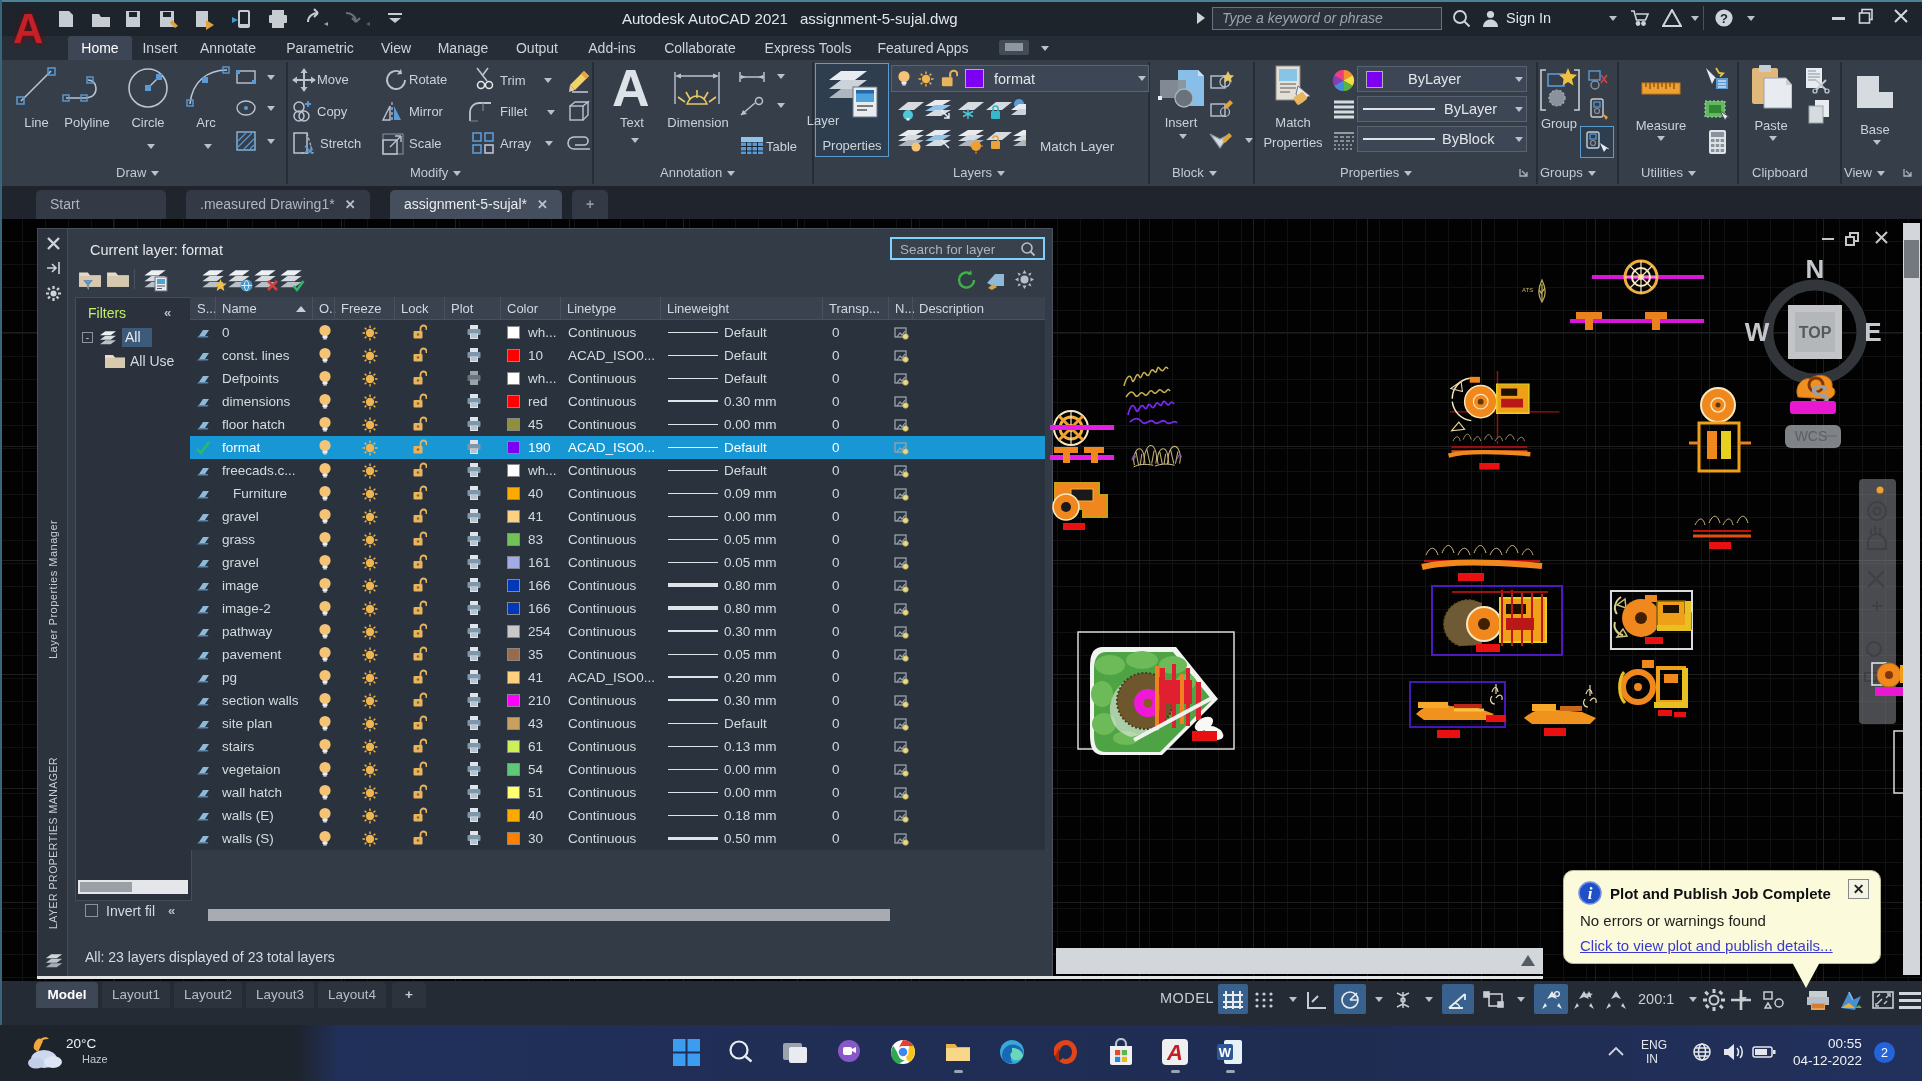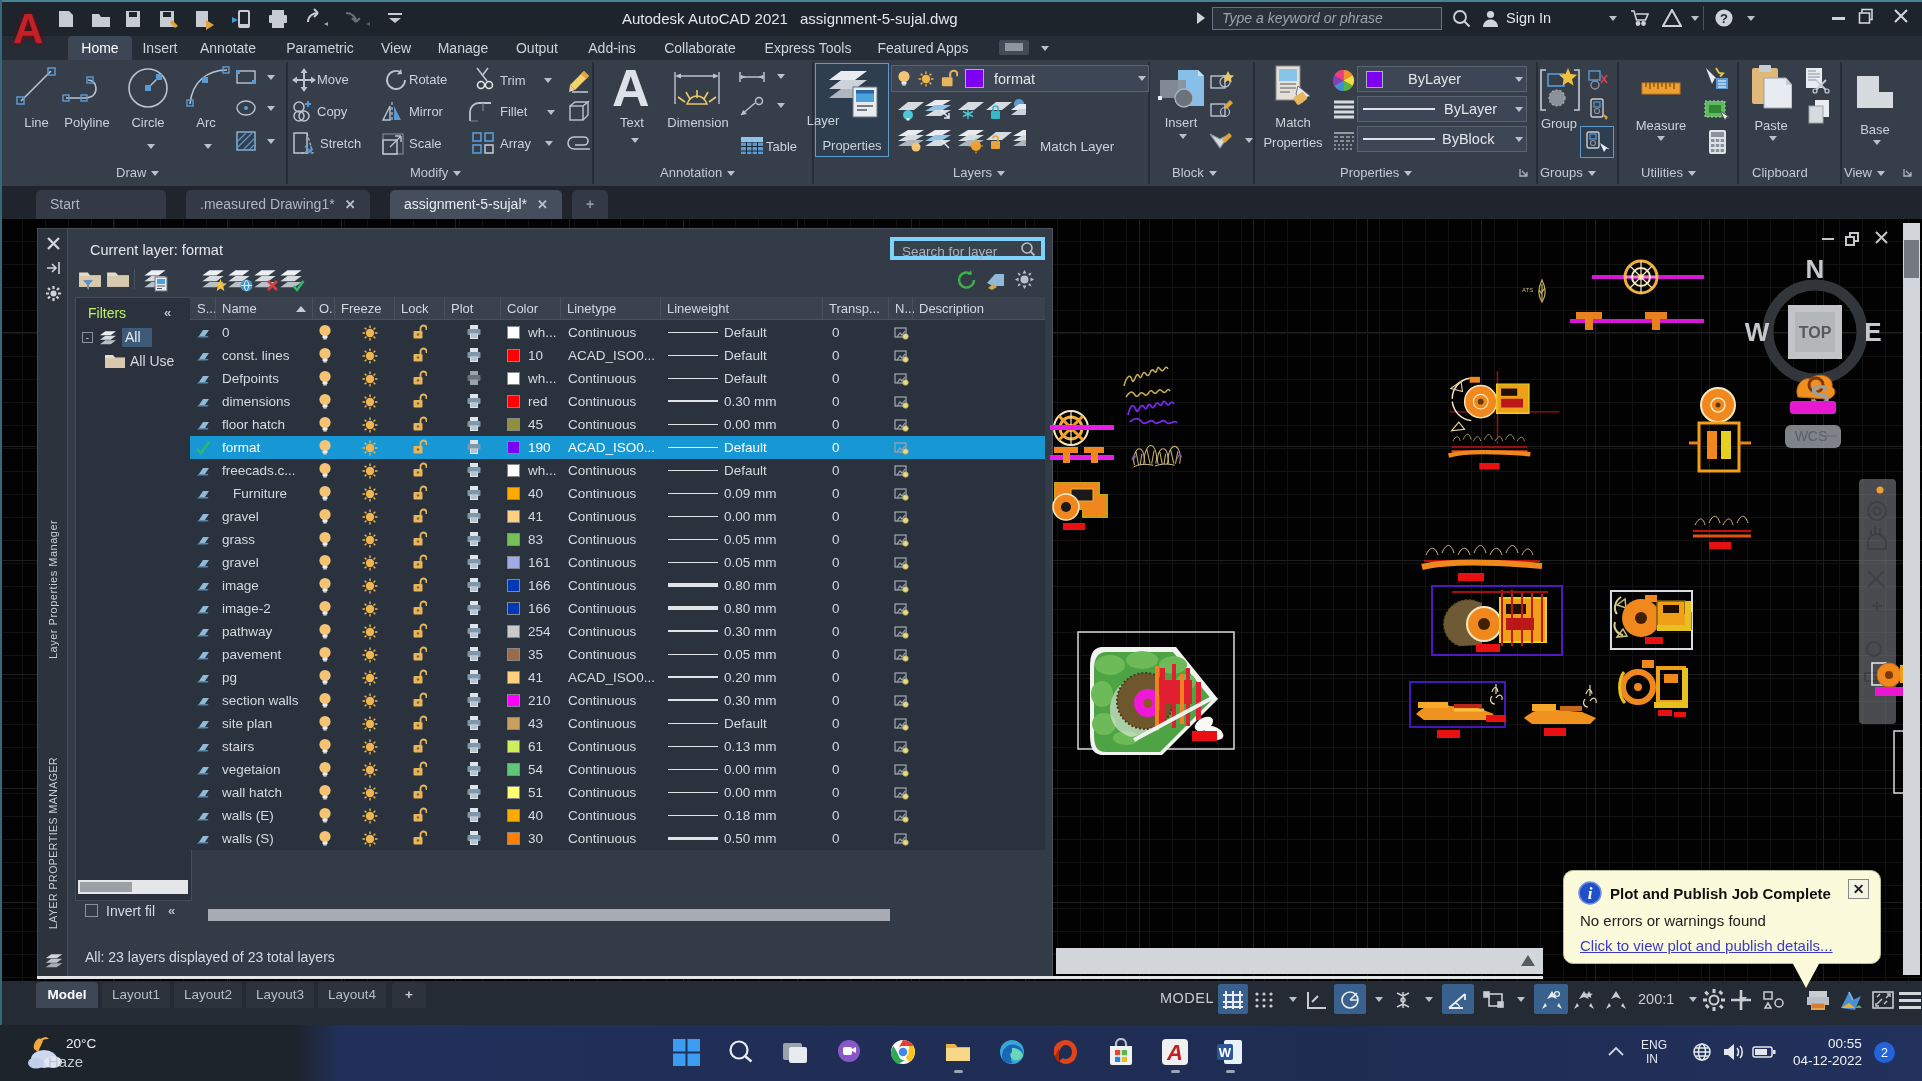--- a/index.html
+++ b/index.html
@@ -909,21 +909,21 @@
         </g>
       </svg>
 <div class="vtext" style="left:9px;top:430px">Layer Properties Manager</div>
 <div class="vtext" style="left:9px;top:700px;font-size:10.5px">LAYER PROPERTIES MANAGER</div>
 <svg class="a" style="left:6px;top:722px" width="20" height="20" viewBox="0 0 22 18" opacity=".85">
         <use href="#lyr"></use>
       </svg>
 </div>
 <div class="a" id="pmain">
 <div class="a" style="left:22px;top:13px;font-size:14.5px;color:#e4e8ec">Current layer: format</div>
-<div class="a" style="left:822px;top:8px;width:155px;height:23px;background:#39414d;border:4px solid #7dd3fc;color:#aab2ba;font-size:13.5px;line-height:21px;padding-left:8px">Search for layer</div>
+<div class="a" style="left:822px;top:8px;width:155px;height:23px;background:#39414d;border:2px solid #7dd3fc;color:#aab2ba;font-size:13.5px;line-height:21px;padding-left:8px">Search for layer</div>
 <svg class="a" style="left:952px;top:12px" width="16" height="16">
         <circle cx="7" cy="7" r="5" fill="none" stroke="#b8bec6" stroke-width="1.6"></circle>
         <path d="M10.5 10.5l4 4" stroke="#b8bec6" stroke-width="1.8"></path>
       </svg>
 <svg class="a" style="left:10px;top:40px" width="24" height="19" viewBox="0 0 22 17">
         <use href="#fold"></use>
       </svg>
 <svg class="a" style="left:14px;top:50px" width="12" height="12">
         <path d="M1 1h10L7 6v5L5 9V6z" fill="#6a92b8"></path>
       </svg>
@@ -1747,21 +1747,21 @@
 
 <div class="a" id="taskbar"></div>
 <svg class="a" style="left:24px;top:1033px" width="40" height="38">
       <path d="M22 4a11 11 0 0 0-9 16 11 11 0 0 1 12-14 10 10 0 0 0-3-2z" fill="#f0a83c"></path>
       <path d="M14 6c-3 2-5 6-4 10l4 3 5-11c-1-2-3-3-5-2z" fill="#f0a83c"></path>
       <ellipse cx="20" cy="26" rx="13" ry="9" fill="#ccd8ee"></ellipse>
       <ellipse cx="29" cy="29" rx="9" ry="6" fill="#dde6f4"></ellipse>
       <ellipse cx="12" cy="30" rx="8" ry="5.5" fill="#c2cfe8"></ellipse>
     </svg>
 <div class="a" style="left:66px;top:1036px;font-size:13.5px;color:#f0f3f6">20°C</div>
-<div class="a" style="left:48px;top:1053px;font-size:15px;color:#c2c9d2">Haze</div>
+<div class="a" style="left:82px;top:1053px;font-size:11px;color:#c2c9d2">Haze</div>
 <svg class="a tico" style="left:672px">
       <g fill="#3b9cf0">
         <rect x="1" y="1" width="12.5" height="12.5"></rect>
         <rect x="15.5" y="1" width="12.5" height="12.5"></rect>
         <rect x="1" y="15.5" width="12.5" height="12.5"></rect>
         <rect x="15.5" y="15.5" width="12.5" height="12.5"></rect>
       </g>
     </svg>
 <svg class="a tico" style="left:727px">
       <circle cx="12" cy="12" r="8.5" fill="none" stroke="#e8ecf0" stroke-width="2.2"></circle>

